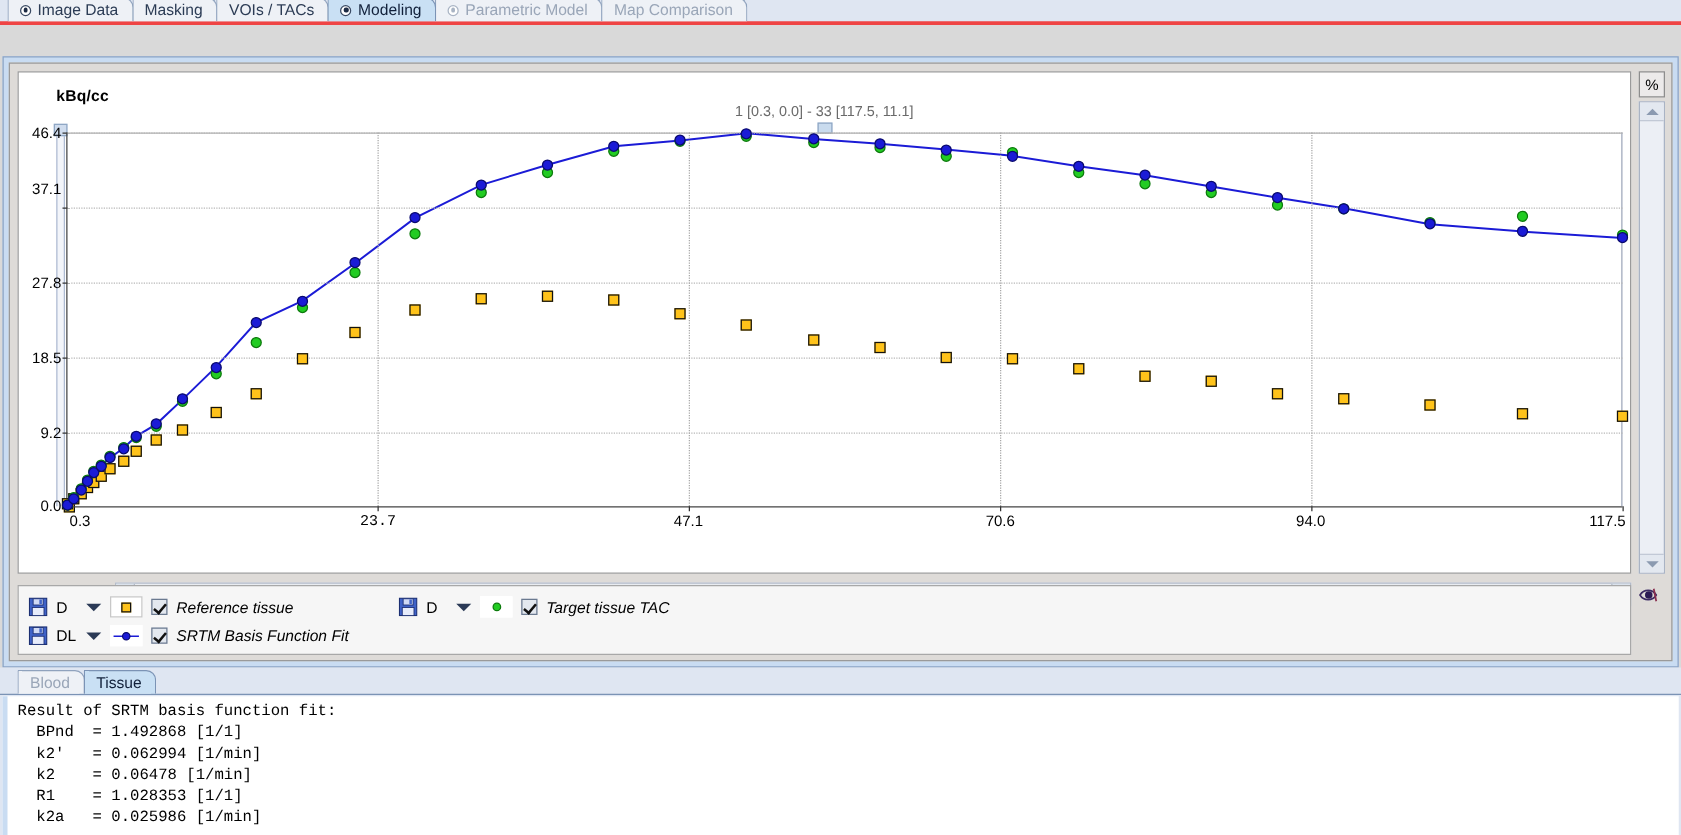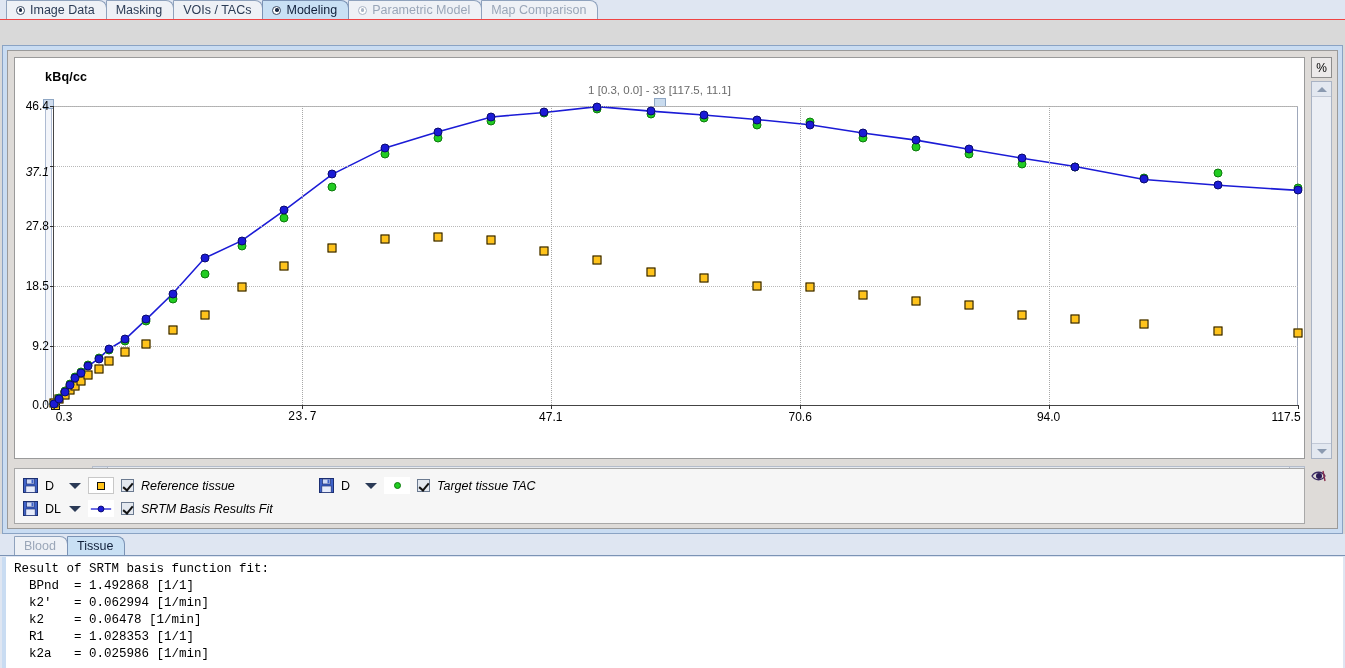--- a/index.html
+++ b/index.html
@@ -12,21 +12,21 @@
     font-size: 12px;
     color: #000;
   }
   #app { position: relative; width: 1345px; height: 668px; background: #d9d9d9; }
 
   
   .tabbar {
     position: relative;
     height: 20px;
     background: #dfe6f2;
-    border-bottom: 1px solid #ef4444;
+    border-bottom: 3px solid #ef4444;
     display: flex;
     align-items: flex-end;
     padding-left: 6px;
   }
   .tab {
     position: relative;
     height: 19px;
     display: flex; align-items: center; gap: 5px;
     padding: 0 11px 0 9px;
     margin-right: -1px;
@@ -357,21 +357,21 @@
               <div class="ytick-mark" style="top: 239.716px;"></div>
               <div class="ytick-label" style="top: 239.716px;">9.2</div>
               <div class="gridline-h" style="top: 179.787px;"></div>
               <div class="ytick-mark" style="top: 179.787px;"></div>
               <div class="ytick-label" style="top: 179.787px; margin-left: 28px;">18.5</div>
               <div class="gridline-h" style="top: 119.858px;"></div>
               <div class="ytick-mark" style="top: 119.858px;"></div>
               <div class="ytick-label" style="top: 119.858px;">27.8</div>
               <div class="gridline-h" style="top: 59.9289px;"></div>
               <div class="ytick-mark" style="top: 59.9289px;"></div>
-              <div class="ytick-label" style="top: 66px; font-style: italic;">37.1</div>
+              <div class="ytick-label" style="top: 45px;">37.1</div>
               <div class="gridline-h" style="top: 0px;"></div>
               <div class="ytick-mark" style="top: 0px;"></div>
               <div class="ytick-label" style="top: 0px;">46.4</div>
               <div class="xtick-mark" style="left: 0px;"></div>
               <div class="xtick-label" style="left: 10px;">0.3</div>
               <div class="gridline-v" style="left: 248.375px;"></div>
               <div class="xtick-mark" style="left: 248.375px;"></div>
               <div class="xtick-label" style="left: 248.375px; font-family: Liberation Mono, monospace;">23.7</div>
               <div class="gridline-v" style="left: 496.751px;"></div>
               <div class="xtick-mark" style="left: 496.751px;"></div>
@@ -582,21 +582,21 @@
                 </svg></span>
               <span class="lg-code">DL</span>
               <span class="caret-dn"></span>
               <span class="swatch-plain">
                 <svg width="26" height="10" viewBox="0 0 26 10">
                   <line x1="2" y1="5" x2="24" y2="5" stroke="#1b1bd6" stroke-width="1.4"></line>
                   <circle cx="13" cy="5" r="3.2" fill="#1b1bd6" stroke="#0a0a6e"></circle>
                 </svg>
               </span>
               <span class="cb"></span>
-              <span class="lg-label">SRTM Basis Results Fit</span>
+              <span class="lg-label">SRTM Basis Function Fit</span>
             </div>
           </div>
         </div>
 
     </div>
   </div>
 
   <div class="bottom">
     <div class="bottom-tabs" id="bottom-tabs">
         <div class="tab disabled">

